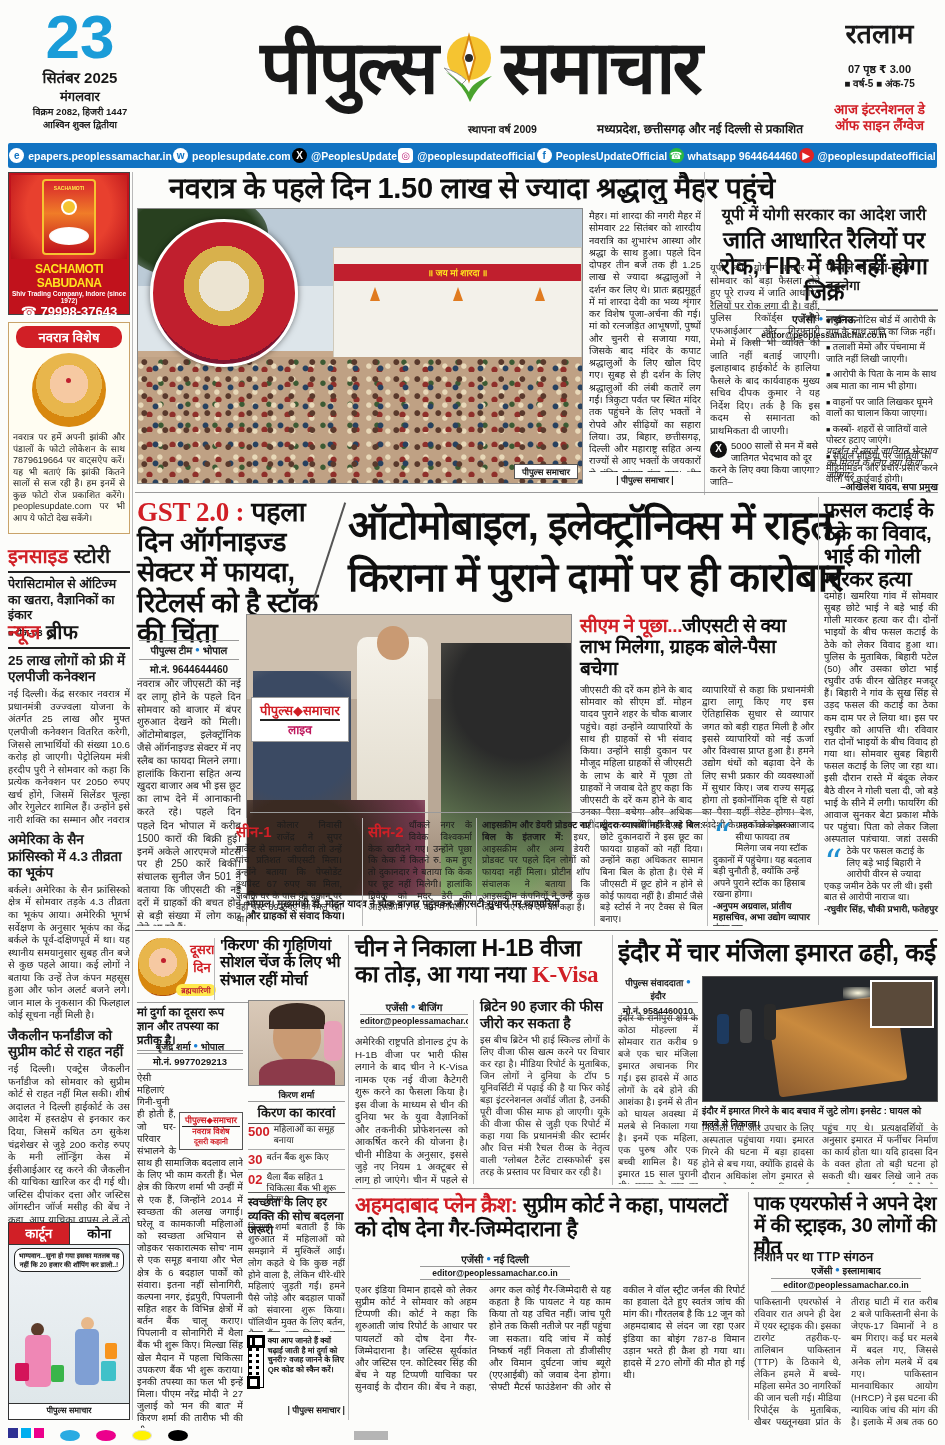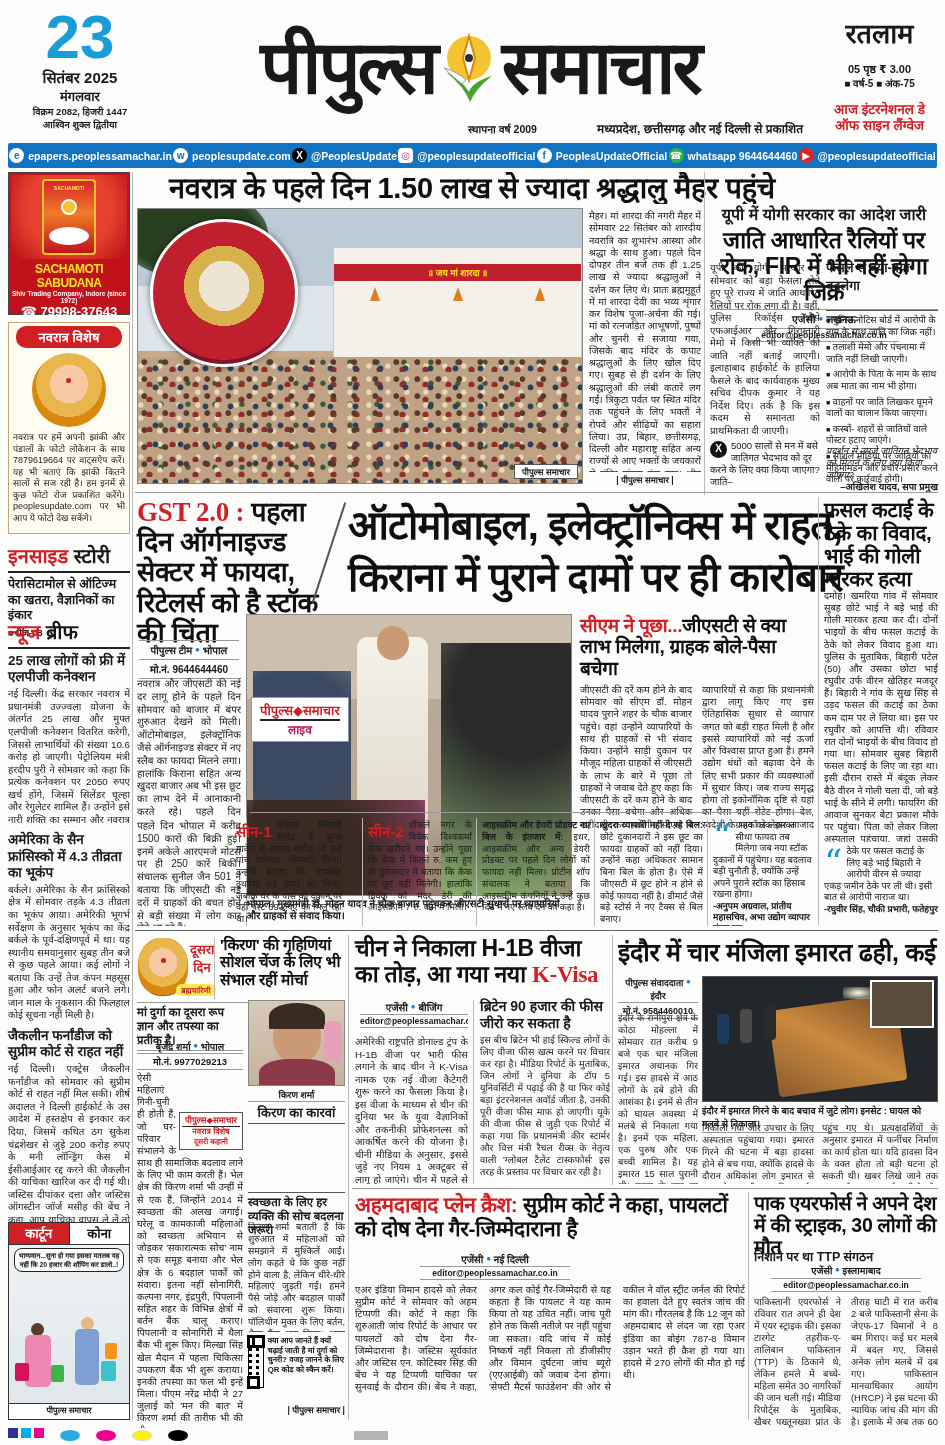--- a/index.html
+++ b/index.html
@@ -51,21 +51,21 @@
       </svg>
     </span>
     <span style="font-size:74px;font-weight:bold;letter-spacing:-3px;line-height:1;">समाचार</span>
   </div>
 
   <div class="abs" style="left:468px;top:122px;width:120px;font-size:10.5px;font-weight:bold;">स्थापना वर्ष 2009</div>
   <div class="abs" style="left:575px;top:120px;width:250px;font-size:12px;font-weight:bold;text-align:center;">मध्यप्रदेश, छत्तीसगढ़ और नई दिल्ली से प्रकाशित</div>
 
   <div class="abs" style="left:822px;top:14px;width:115px;text-align:center;">
     <div style="font-size:27px;font-weight:bold;">रतलाम</div>
-    <div style="font-size:11px;font-weight:bold;margin-top:10px;">05 पृष्ठ ₹ 3.00</div>
+    <div style="font-size:11px;font-weight:bold;margin-top:10px;">07 पृष्ठ ₹ 3.00</div>
     <div style="font-size:10px;font-weight:bold;">■ वर्ष-5 ■ अंक-75</div>
     <div style="font-size:13.5px;font-weight:bold;color:#d11f26;margin-top:12px;line-height:1.2;">आज इंटरनेशनल डे ऑफ साइन लैंग्वेज</div>
   </div>
 
   <div class="abs" style="left:8px;top:143px;width:929px;height:25px;background:#1173c2;display:flex;align-items:center;justify-content:space-evenly;color:#fff;font-weight:bold;font-size:10.5px;border-radius:2px;">
     <span class="soc-item">
         <span class="icon-c">e</span>
         <span>epapers.peoplessamachar.in</span>
       </span>
     <span class="soc-item">
@@ -314,20 +314,34 @@
 
   <div class="abs" style="left:248px;top:1000px;width:97px;height:86px;border:1px solid #888;background:linear-gradient(#d9c9b8,#c4b19e);overflow:hidden;">
     <div style="position:absolute;left:24px;top:8px;width:48px;height:54px;border-radius:50% 50% 46% 46%;background:#c99a73;"></div>
     <div style="position:absolute;left:20px;top:2px;width:56px;height:26px;border-radius:50% 50% 0 0;background:#3a2a22;"></div>
     <div style="position:absolute;left:10px;bottom:-8px;width:76px;height:34px;border-radius:40% 40% 0 0;background:#8c3a4a;"></div>
     <div style="position:absolute;right:2px;top:20px;width:18px;height:40px;background:#e8a0b8;border-radius:6px;"></div>
   </div>
   <div class="abs" style="left:248px;top:1088px;width:97px;font-size:9px;font-weight:bold;text-align:center;border-bottom:1px solid #999;">किरण शर्मा</div>
 
   <div class="abs" style="left:248px;top:1103px;width:97px;font-size:13px;font-weight:bold;text-align:center;border-bottom:1px solid #555;padding-bottom:2px;">किरण का कारवां</div>
+  <div class="abs" style="left:248px;top:1122px;width:97px;">
+    <div style="display:flex;gap:4px;border-bottom:1px solid #aaa;padding:2px 0;">
+        <span class="red" style="font-weight:bold;font-size:13px;">500</span>
+        <span style="font-size:9px;line-height:1.25;">महिलाओं का समूह बनाया</span>
+      </div>
+    <div style="display:flex;gap:4px;border-bottom:1px solid #aaa;padding:2px 0;">
+        <span class="red" style="font-weight:bold;font-size:13px;">30</span>
+        <span style="font-size:9px;line-height:1.25;">बर्तन बैंक शुरू किए</span>
+      </div>
+    <div style="display:flex;gap:4px;padding:2px 0;">
+        <span class="red" style="font-weight:bold;font-size:13px;">02</span>
+        <span style="font-size:9px;line-height:1.25;">थैला बैंक सहित 1 चिकित्सा बैंक भी शुरू किया।</span>
+      </div>
+  </div>
   <div class="abs" style="left:248px;top:1192px;width:97px;font-size:11.5px;font-weight:bold;line-height:1.2;border-top:1px solid #555;padding-top:3px;">स्वच्छता के लिए हर व्यक्ति की सोच बदलना जरूरी</div>
   <div class="abs bt" style="left:248px;top:1222px;width:97px;height:110px;font-size:9.3px;">किरण शर्मा बताती हैं कि शुरुआत में महिलाओं को समझाने में मुश्किलें आईं। लोग कहते थे कि कुछ नहीं होने वाला है, लेकिन धीरे-धीरे महिलाएं जुड़ती गईं। हमने पैसे जोड़े और बदहाल पार्कों को संवारना शुरू किया। पॉलिथीन मुक्त के लिए बर्तन, थैला बैंक शुरू किया। आज 500 महिलाएं उनके साथ काम कर रही हैं।</div>
   <div class="abs" style="left:248px;top:1336px;width:97px;display:flex;gap:4px;">
     <div class="qr">
         <i style="left:-2px;top:-2px;"></i>
         <i style="right:-2px;top:-2px;"></i>
         <i style="left:-2px;bottom:-2px;"></i>
       </div>
     <div style="font-size:7.8px;line-height:1.25;font-weight:bold;">क्या आप जानते हैं क्यों चढ़ाई जाती है मां दुर्गा को चुनरी? वजह जानने के लिए QR कोड को स्कैन करें।</div>
   </div>

